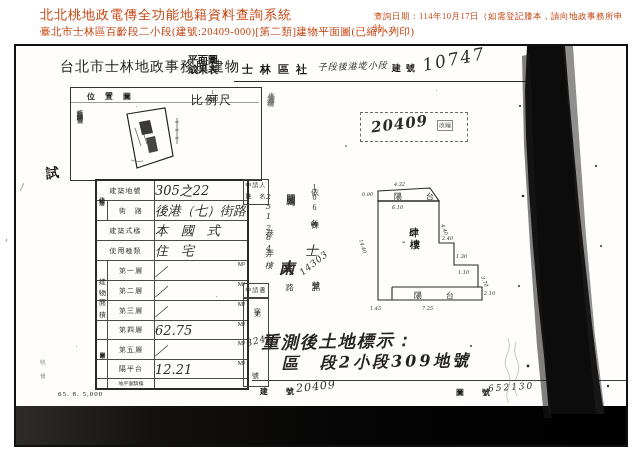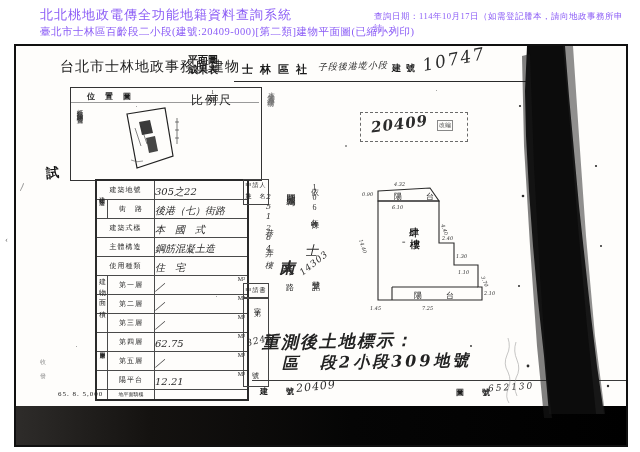--- a/index.html
+++ b/index.html
@@ -1,19 +1,19 @@
 <!DOCTYPE html>
 <html><head>
 <meta charset="utf-8">
 <style>
   html,body{margin:0;padding:0;background:#e8e8e8;}
   .stage{position:relative;width:640px;height:452px;background:#ffffff;overflow:hidden;
          font-family:"Liberation Serif","DejaVu Serif",serif;color:#1c1c1c;}
   .abs{position:absolute;}
-  .print{color:#8b5cf6;}
+  .print{color:#c2410c;}
   .hand{font-style:italic;font-family:"DejaVu Serif",serif;color:#2b2b2b;}
   .vtext{writing-mode:vertical-rl;text-orientation:upright;}
   .faint{color:#6f6f6f;}
 
   
   .sys-title{left:40px;top:6px;font-size:13px;letter-spacing:1px;}
   .query-note{left:374px;top:11px;font-size:8.5px;letter-spacing:.5px;}
   .subtitle{left:40px;top:25px;font-size:10.5px;letter-spacing:.5px;}
 
   
@@ -45,21 +45,21 @@
   .renum-stamp{left:76px;top:7px;font-size:6px;color:#555;border:1px solid #888;padding:0 1px;}
 
   
   .tbl-wrap{left:79px;top:133px;}
   table.res{border-collapse:collapse;table-layout:fixed;border:2px solid #2a2a2a;}
   table.res td{border:1px solid #4a4a4a;padding:0;overflow:hidden;white-space:nowrap;}
   td.c-side{width:10px;}
   td.c-label{width:46px;font-size:7px;text-align:center;letter-spacing:1px;}
   td.c-label.small{font-size:5px;letter-spacing:0;}
   td.c-val{width:92px;position:relative;padding-left:12px;}
-  td.c-val .hand{font-size:10px;}
+  td.c-val .hand{font-size:13px;}
   td.c-val .unit{position:absolute;right:2px;top:0;font-size:6px;font-style:normal;color:#222;}
   .side-lab{left:80px;width:9px;text-align:center;font-size:6px;color:#222;line-height:1;}
   .sl-loc{top:146px;letter-spacing:1px;}
   .sl-area{top:226px;letter-spacing:11px;font-size:7px;}
   .sl-annex{top:302px;letter-spacing:0;font-size:5.5px;}
 
   
   .annex-app{left:227px;top:133px;width:24px;height:24px;border:1px solid #444;font-size:6px;text-align:center;line-height:11px;letter-spacing:1px;}
   .annex-book{left:227px;top:237px;width:24px;height:13px;border:1px solid #444;font-size:6px;text-align:center;line-height:13px;letter-spacing:1px;}
   .annex-ref{left:227px;top:252px;width:24px;height:87px;border:1px solid #444;}
@@ -157,24 +157,20 @@
             <tr style="height: 11px;">
               <td class="c-side"></td>
               <td class="c-label">街　路</td>
               <td class="c-val"><span class="hand">後港（七）街路</span></td>
             </tr>
             <tr style="height: 11px;">
               <td class="c-label" colspan="2">建築式樣</td>
               <td class="c-val"><span class="hand">本　國　式</span></td>
             </tr>
             <tr style="height: 11px;">
-              <td class="c-label" colspan="2">主體構造</td>
-              <td class="c-val"><span class="hand">鋼筋混凝土造</span></td>
-            </tr>
-            <tr style="height: 11px;">
               <td class="c-label" colspan="2">使用種類</td>
               <td class="c-val"><span class="hand">住　宅</span></td>
             </tr>
             <tr style="height: 10px;">
               <td class="c-side"></td>
               <td class="c-label">第一層</td>
               <td class="c-val"><span class="hand">／</span><span class="unit">M²</span></td>
             </tr>
             <tr style="height: 10px;">
               <td class="c-side"></td>

